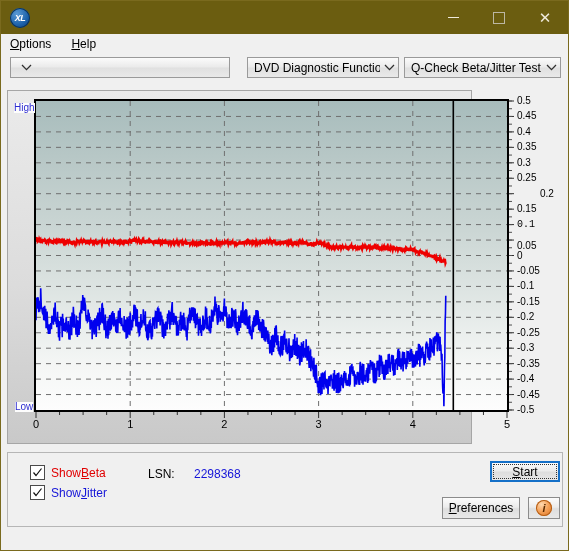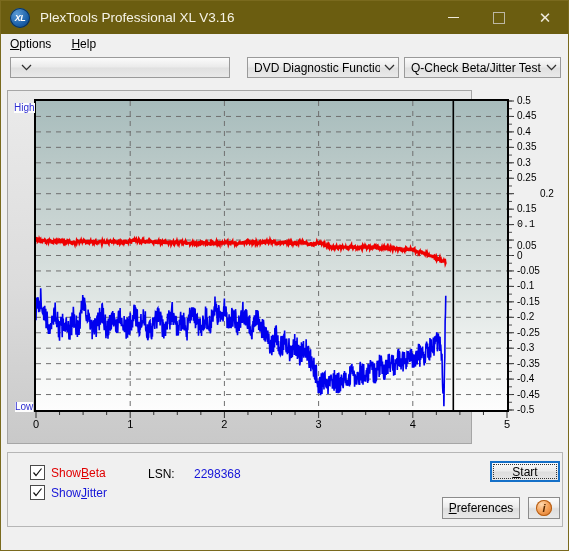--- a/index.html
+++ b/index.html
@@ -217,21 +217,20 @@
     font-size: 12px; color: #e00000;
   }
 </style>
 </head>
 <body>
 
 <div id="app">
 
   <div class="titlebar">
     <div class="app-logo">XL</div>
-    <div class="title-text">PlexTools Professional XL V3.16</div>
     <div class="win-btns">
       <div class="win-btn min">
           <span></span>
         </div>
       <div class="win-btn max">
           <span></span>
         </div>
       <div class="win-btn close">
         <span>✕</span>
       </div>

